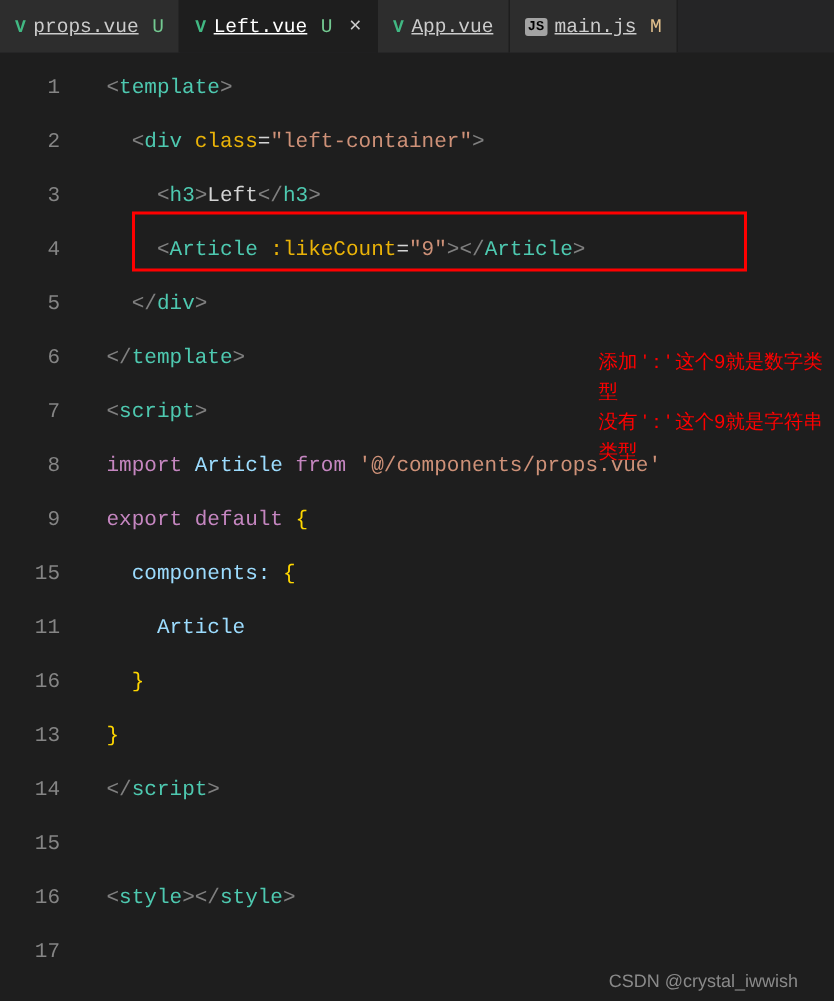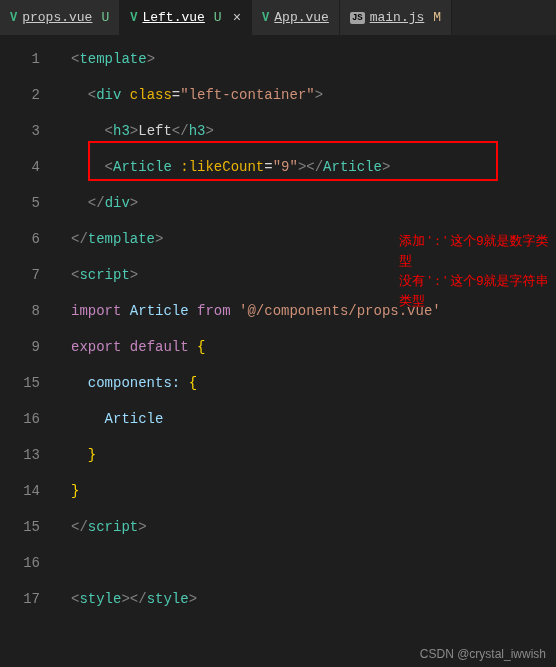--- a/index.html
+++ b/index.html
@@ -99,21 +99,21 @@
   color: #ff0000;
   font-size: 13px;
   line-height: 20px;
   font-family: sans-serif;
   pointer-events: none;
   margin-left: 43px;
 }
 .watermark {
   position: absolute;
   bottom: 6px;
-  right: 10px;
+  right: 24px;
   color: #8a8a8a;
   font-size: 12px;
   font-family: sans-serif;
   text-align: center;
 }
 </style>
 </head>
 <body>
 
 <div class="tabs">
@@ -144,20 +144,21 @@
     <div class="line-number">1</div>
     <div class="line-number">2</div>
     <div class="line-number">3</div>
     <div class="line-number">4</div>
     <div class="line-number">5</div>
     <div class="line-number">6</div>
     <div class="line-number">7</div>
     <div class="line-number">8</div>
     <div class="line-number">9</div>
     <div class="line-number">15</div>
+    <div class="line-number">11</div>
     <div class="line-number">16</div>
     <div class="line-number">13</div>
     <div class="line-number">14</div>
     <div class="line-number">15</div>
     <div class="line-number">16</div>
     <div class="line-number">17</div>
   </div>
   <div class="code">
     <div class="code-line"><span class="tok-punct">&lt;</span><span class="tok-tag">template</span><span class="tok-punct">&gt;</span></div>
     <div class="code-line">  <span class="tok-punct">&lt;</span><span class="tok-tag">div</span> <span class="tok-attr">class</span><span class="tok-eq">=</span><span class="tok-str">"left-container"</span><span class="tok-punct">&gt;</span></div>

